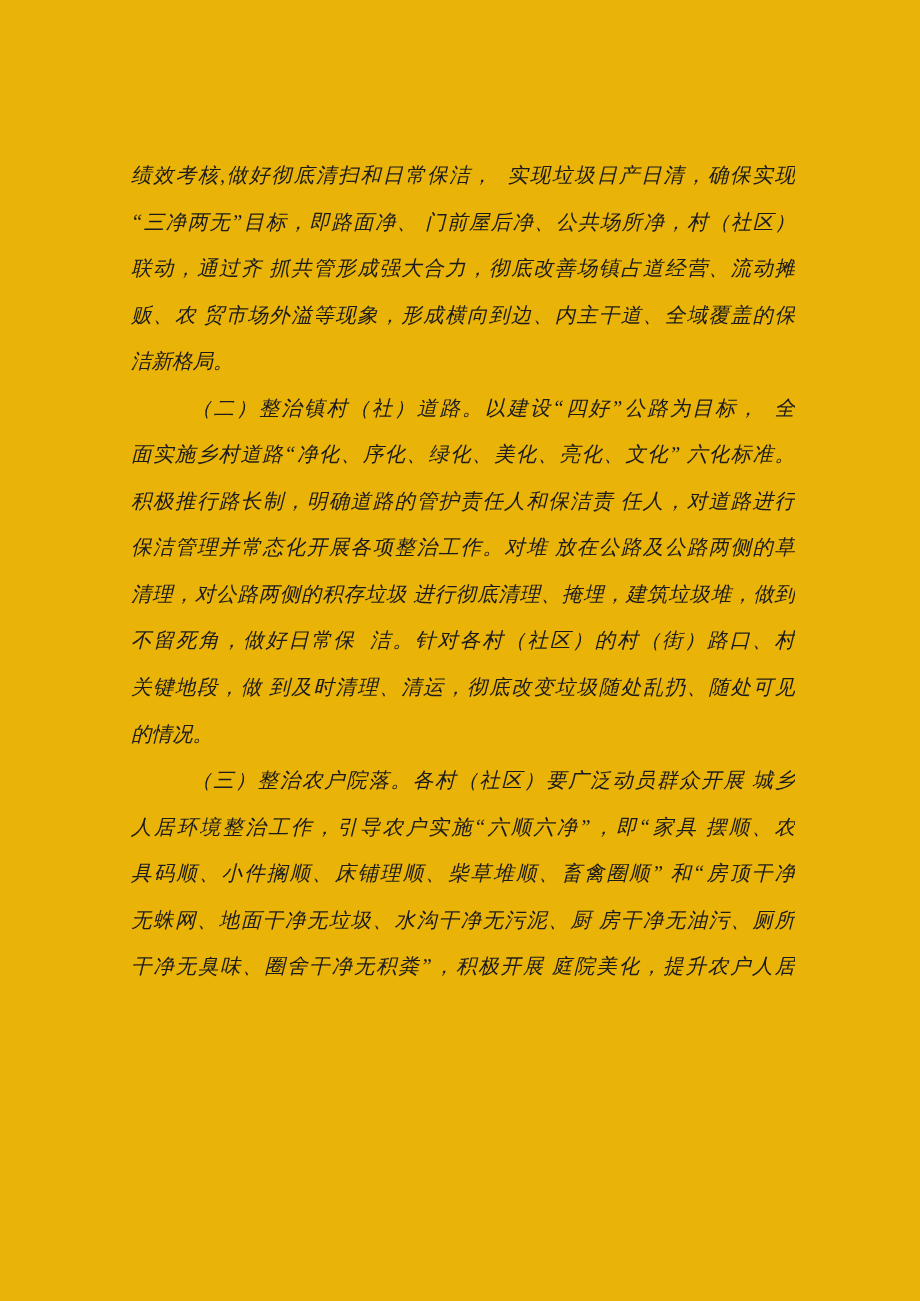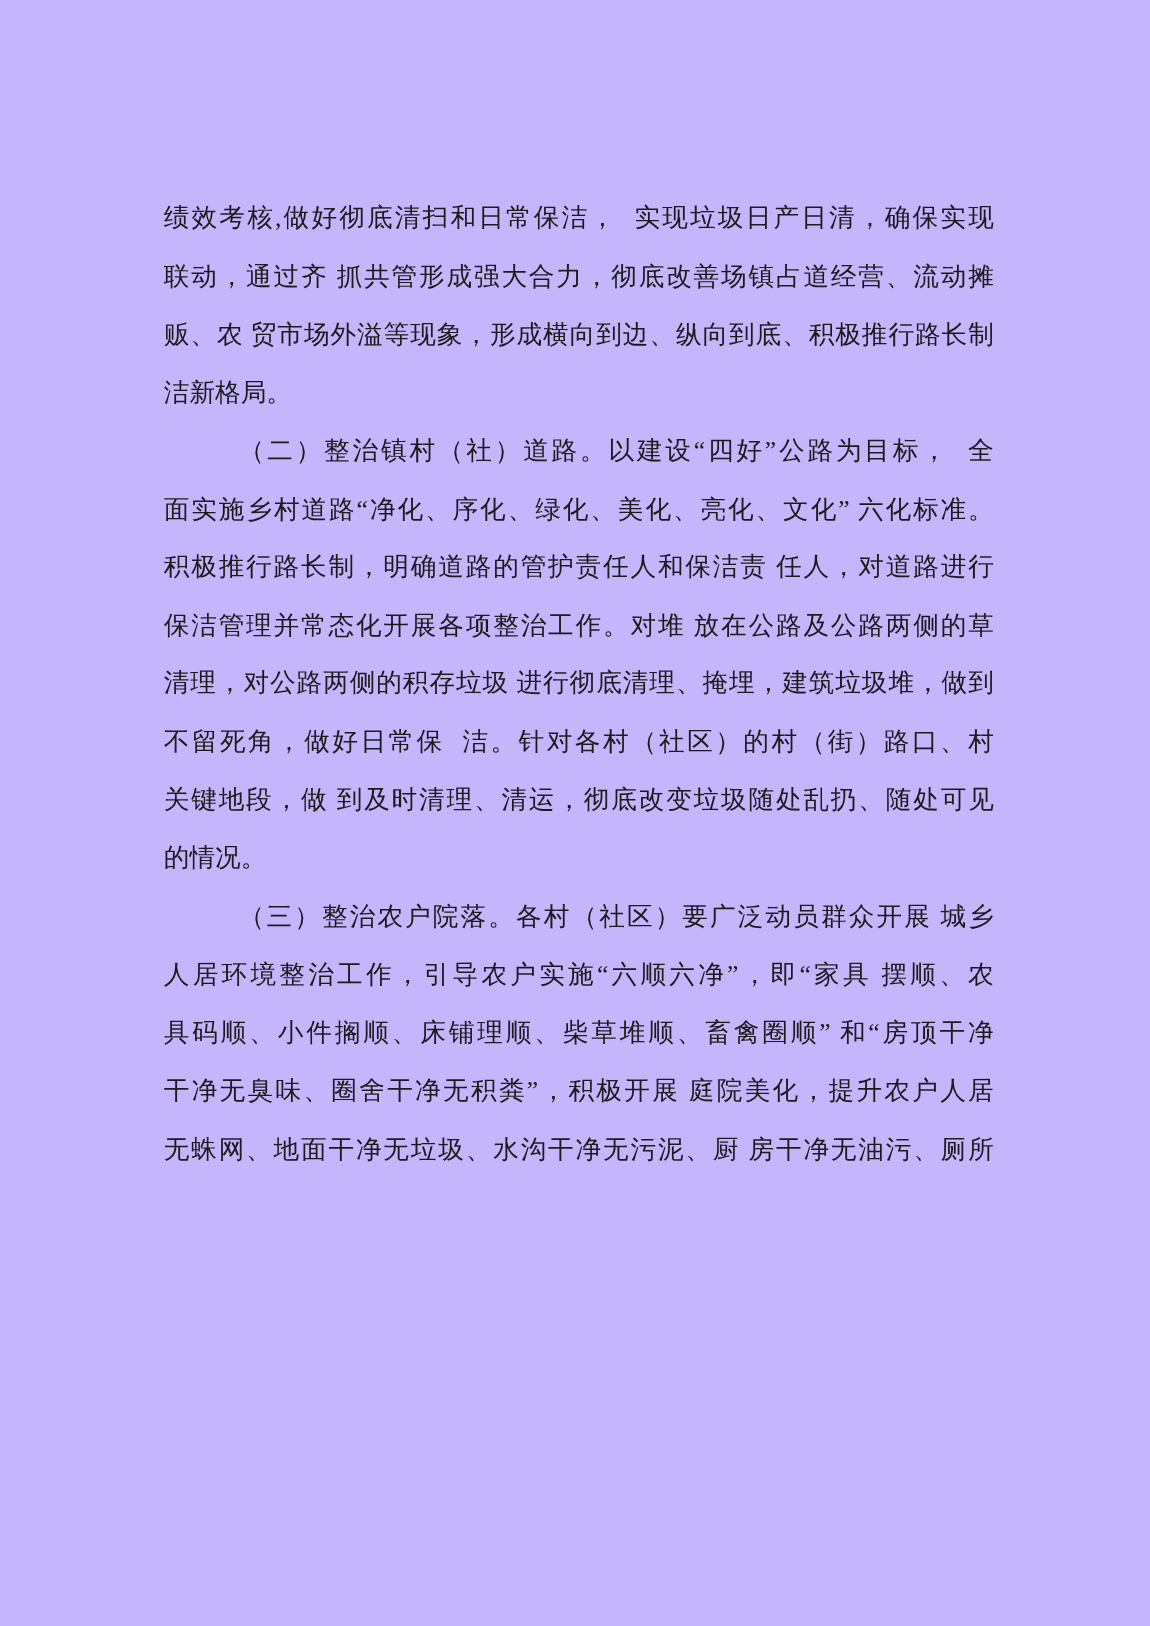--- a/index.html
+++ b/index.html
@@ -36,33 +36,34 @@
     text-align: center;
     text-align-last: left;
   }
   .line.indent {
     padding-left: 60px;
   }
 </style>
 </head>
 <body>
 
-<div class="page" style="background: #c4b5fd;">
+<div class="page" style="background: #eab308; font-style: italic;">
   <div class="text-block" style="color: rgb(27, 27, 27);">
       <div class="line">绩效考核,做好彻底清扫和日常保洁，  实现垃圾日产日清，确保实现</div>
+      <div class="line">“三净两无”目标，即路面净、 门前屋后净、公共场所净，村（社区）</div>
       <div class="line">联动，通过齐 抓共管形成强大合力，彻底改善场镇占道经营、流动摊</div>
-      <div class="line">贩、农 贸市场外溢等现象，形成横向到边、纵向到底、积极推行路长制</div>
+      <div class="line">贩、农 贸市场外溢等现象，形成横向到边、内主干道、全域覆盖的保</div>
       <div class="line last">洁新格局。</div>
       <div class="line indent">（二）整治镇村（社）道路。以建设“四好”公路为目标，  全</div>
       <div class="line">面实施乡村道路“净化、序化、绿化、美化、亮化、文化” 六化标准。</div>
       <div class="line">积极推行路长制，明确道路的管护责任人和保洁责 任人，对道路进行</div>
       <div class="line">保洁管理并常态化开展各项整治工作。对堆 放在公路及公路两侧的草</div>
       <div class="line">清理，对公路两侧的积存垃圾 进行彻底清理、掩埋，建筑垃圾堆，做到</div>
       <div class="line">不留死角，做好日常保  洁。针对各村（社区）的村（街）路口、村</div>
       <div class="line">关键地段，做 到及时清理、清运，彻底改变垃圾随处乱扔、随处可见</div>
       <div class="line last">的情况。</div>
       <div class="line indent">（三）整治农户院落。各村（社区）要广泛动员群众开展 城乡</div>
       <div class="line">人居环境整治工作，引导农户实施“六顺六净”，即“家具 摆顺、农</div>
       <div class="line">具码顺、小件搁顺、床铺理顺、柴草堆顺、畜禽圈顺” 和“房顶干净</div>
+      <div class="line">无蛛网、地面干净无垃圾、水沟干净无污泥、厨 房干净无油污、厕所</div>
       <div class="line">干净无臭味、圈舍干净无积粪”，积极开展 庭院美化，提升农户人居</div>
-      <div class="line">无蛛网、地面干净无垃圾、水沟干净无污泥、厨 房干净无油污、厕所</div>
     </div>
 </div>
 
 </body></html>

